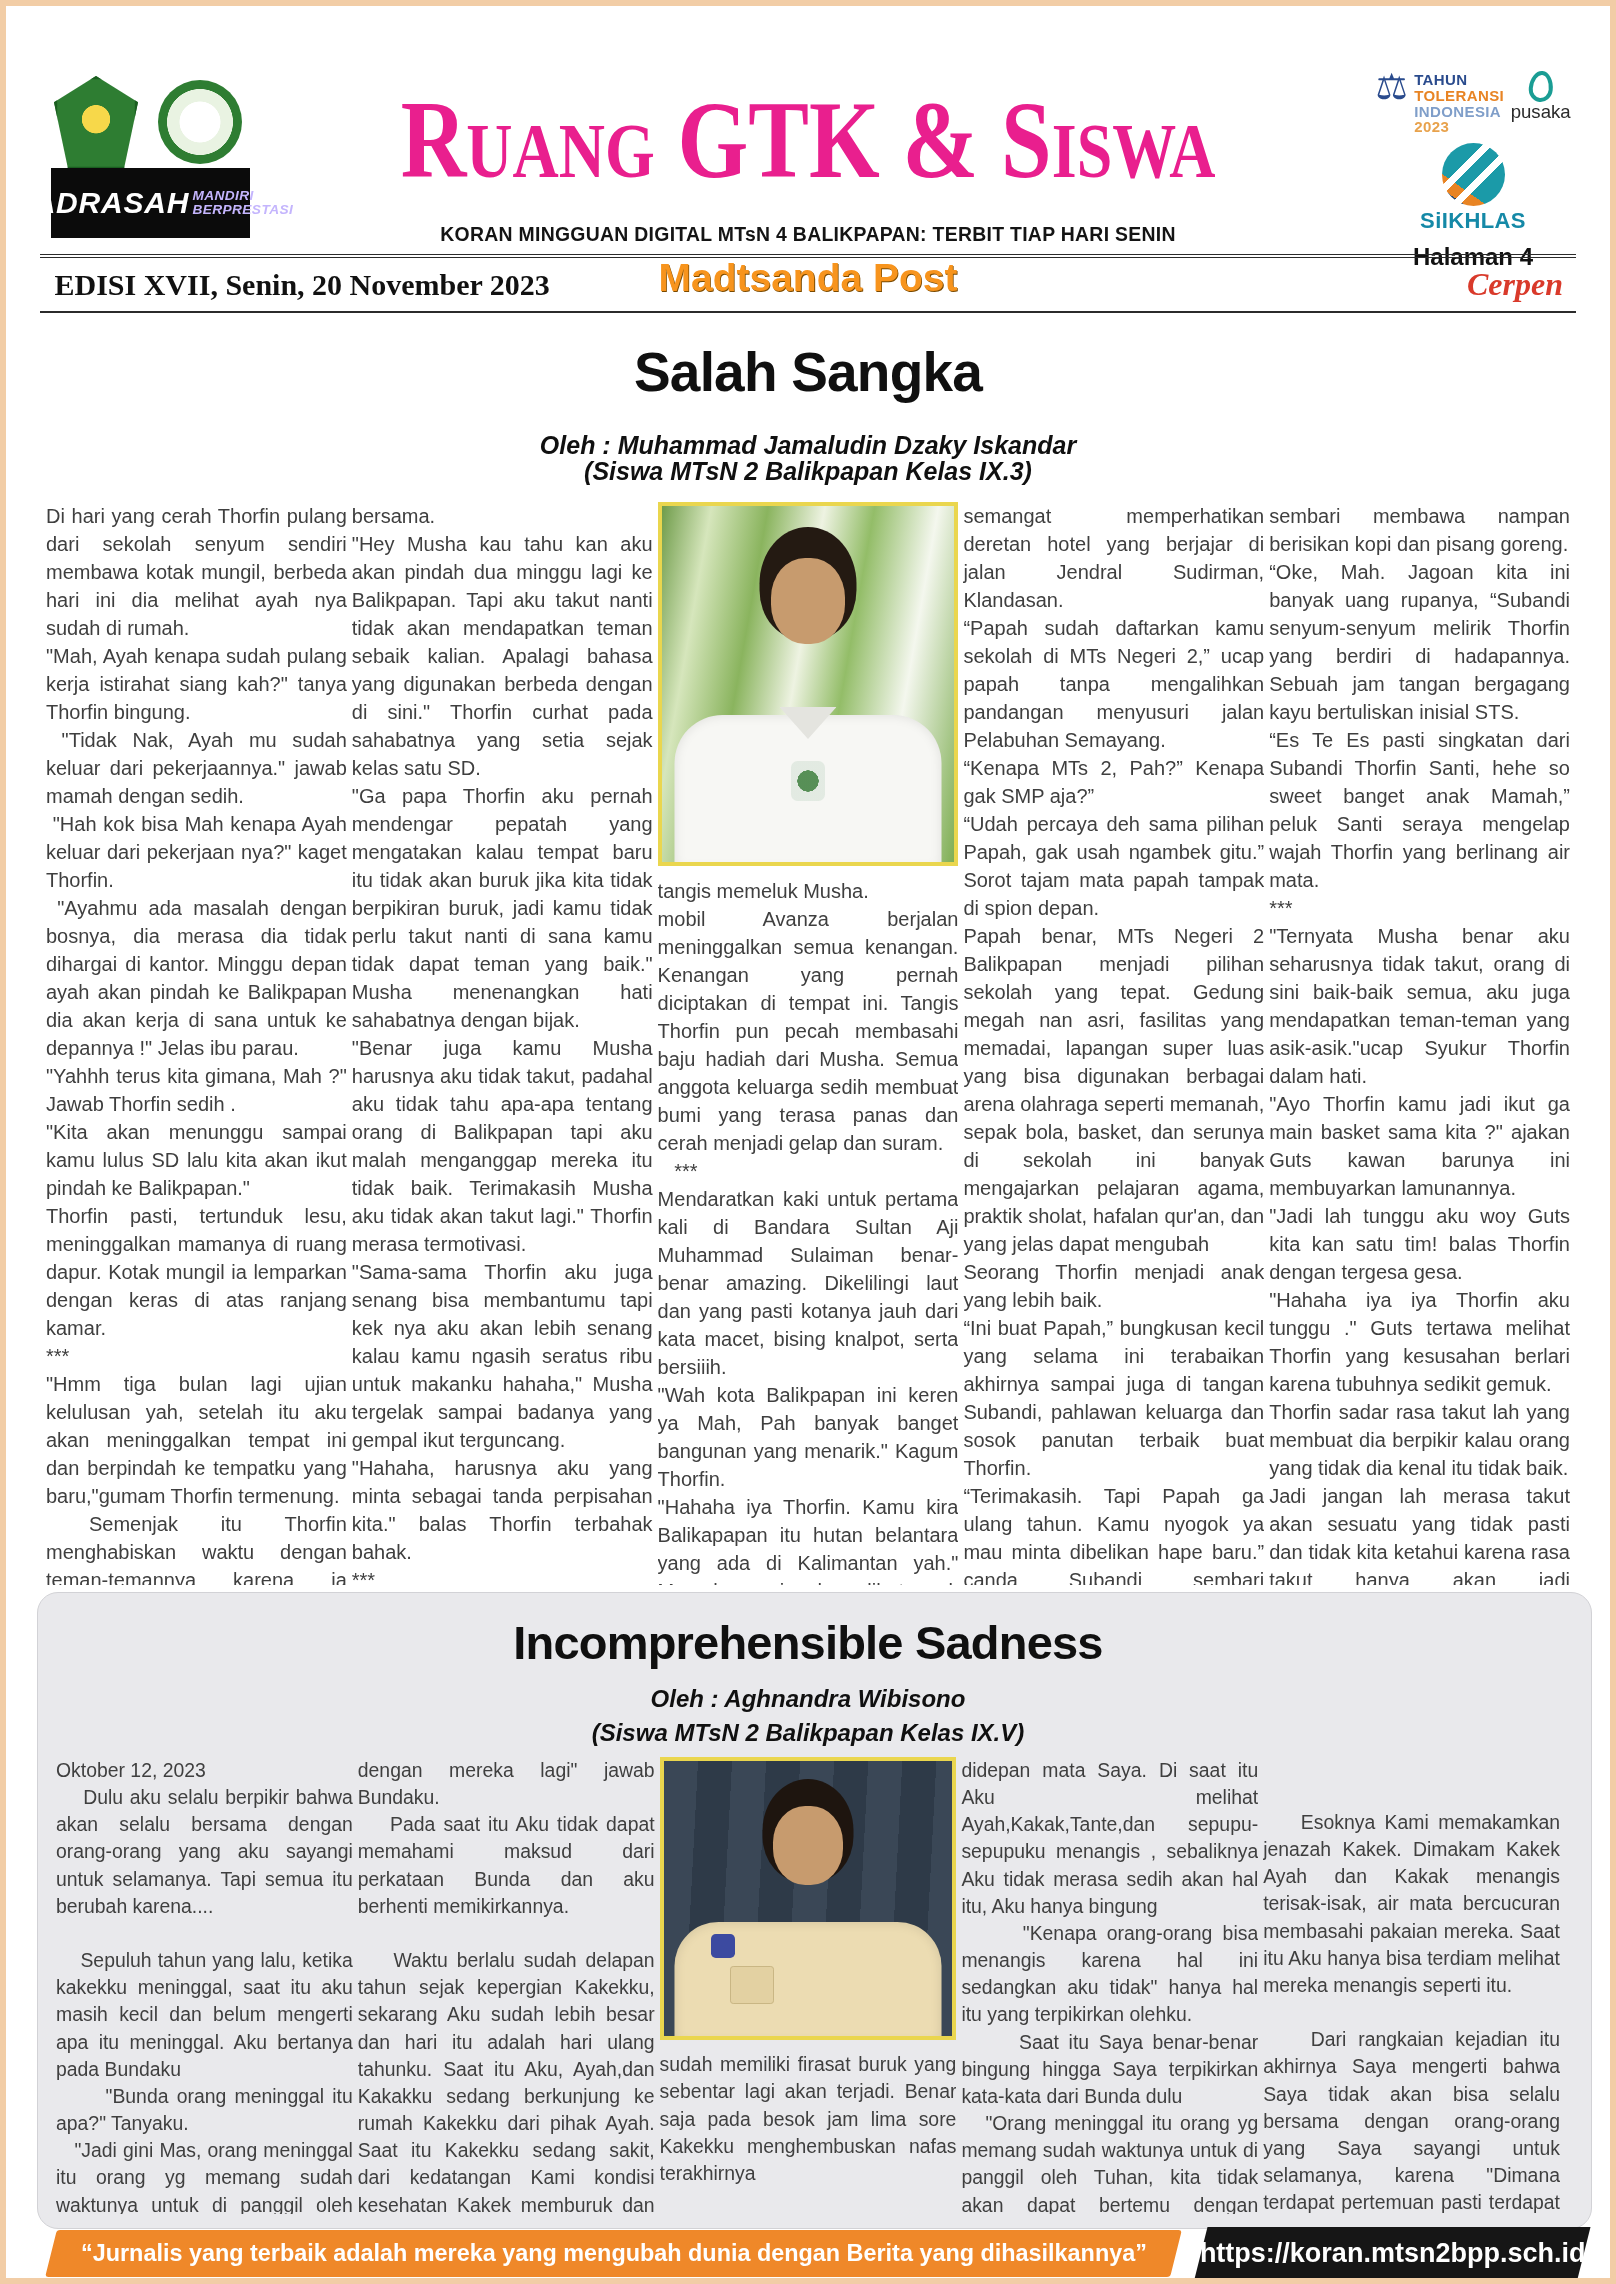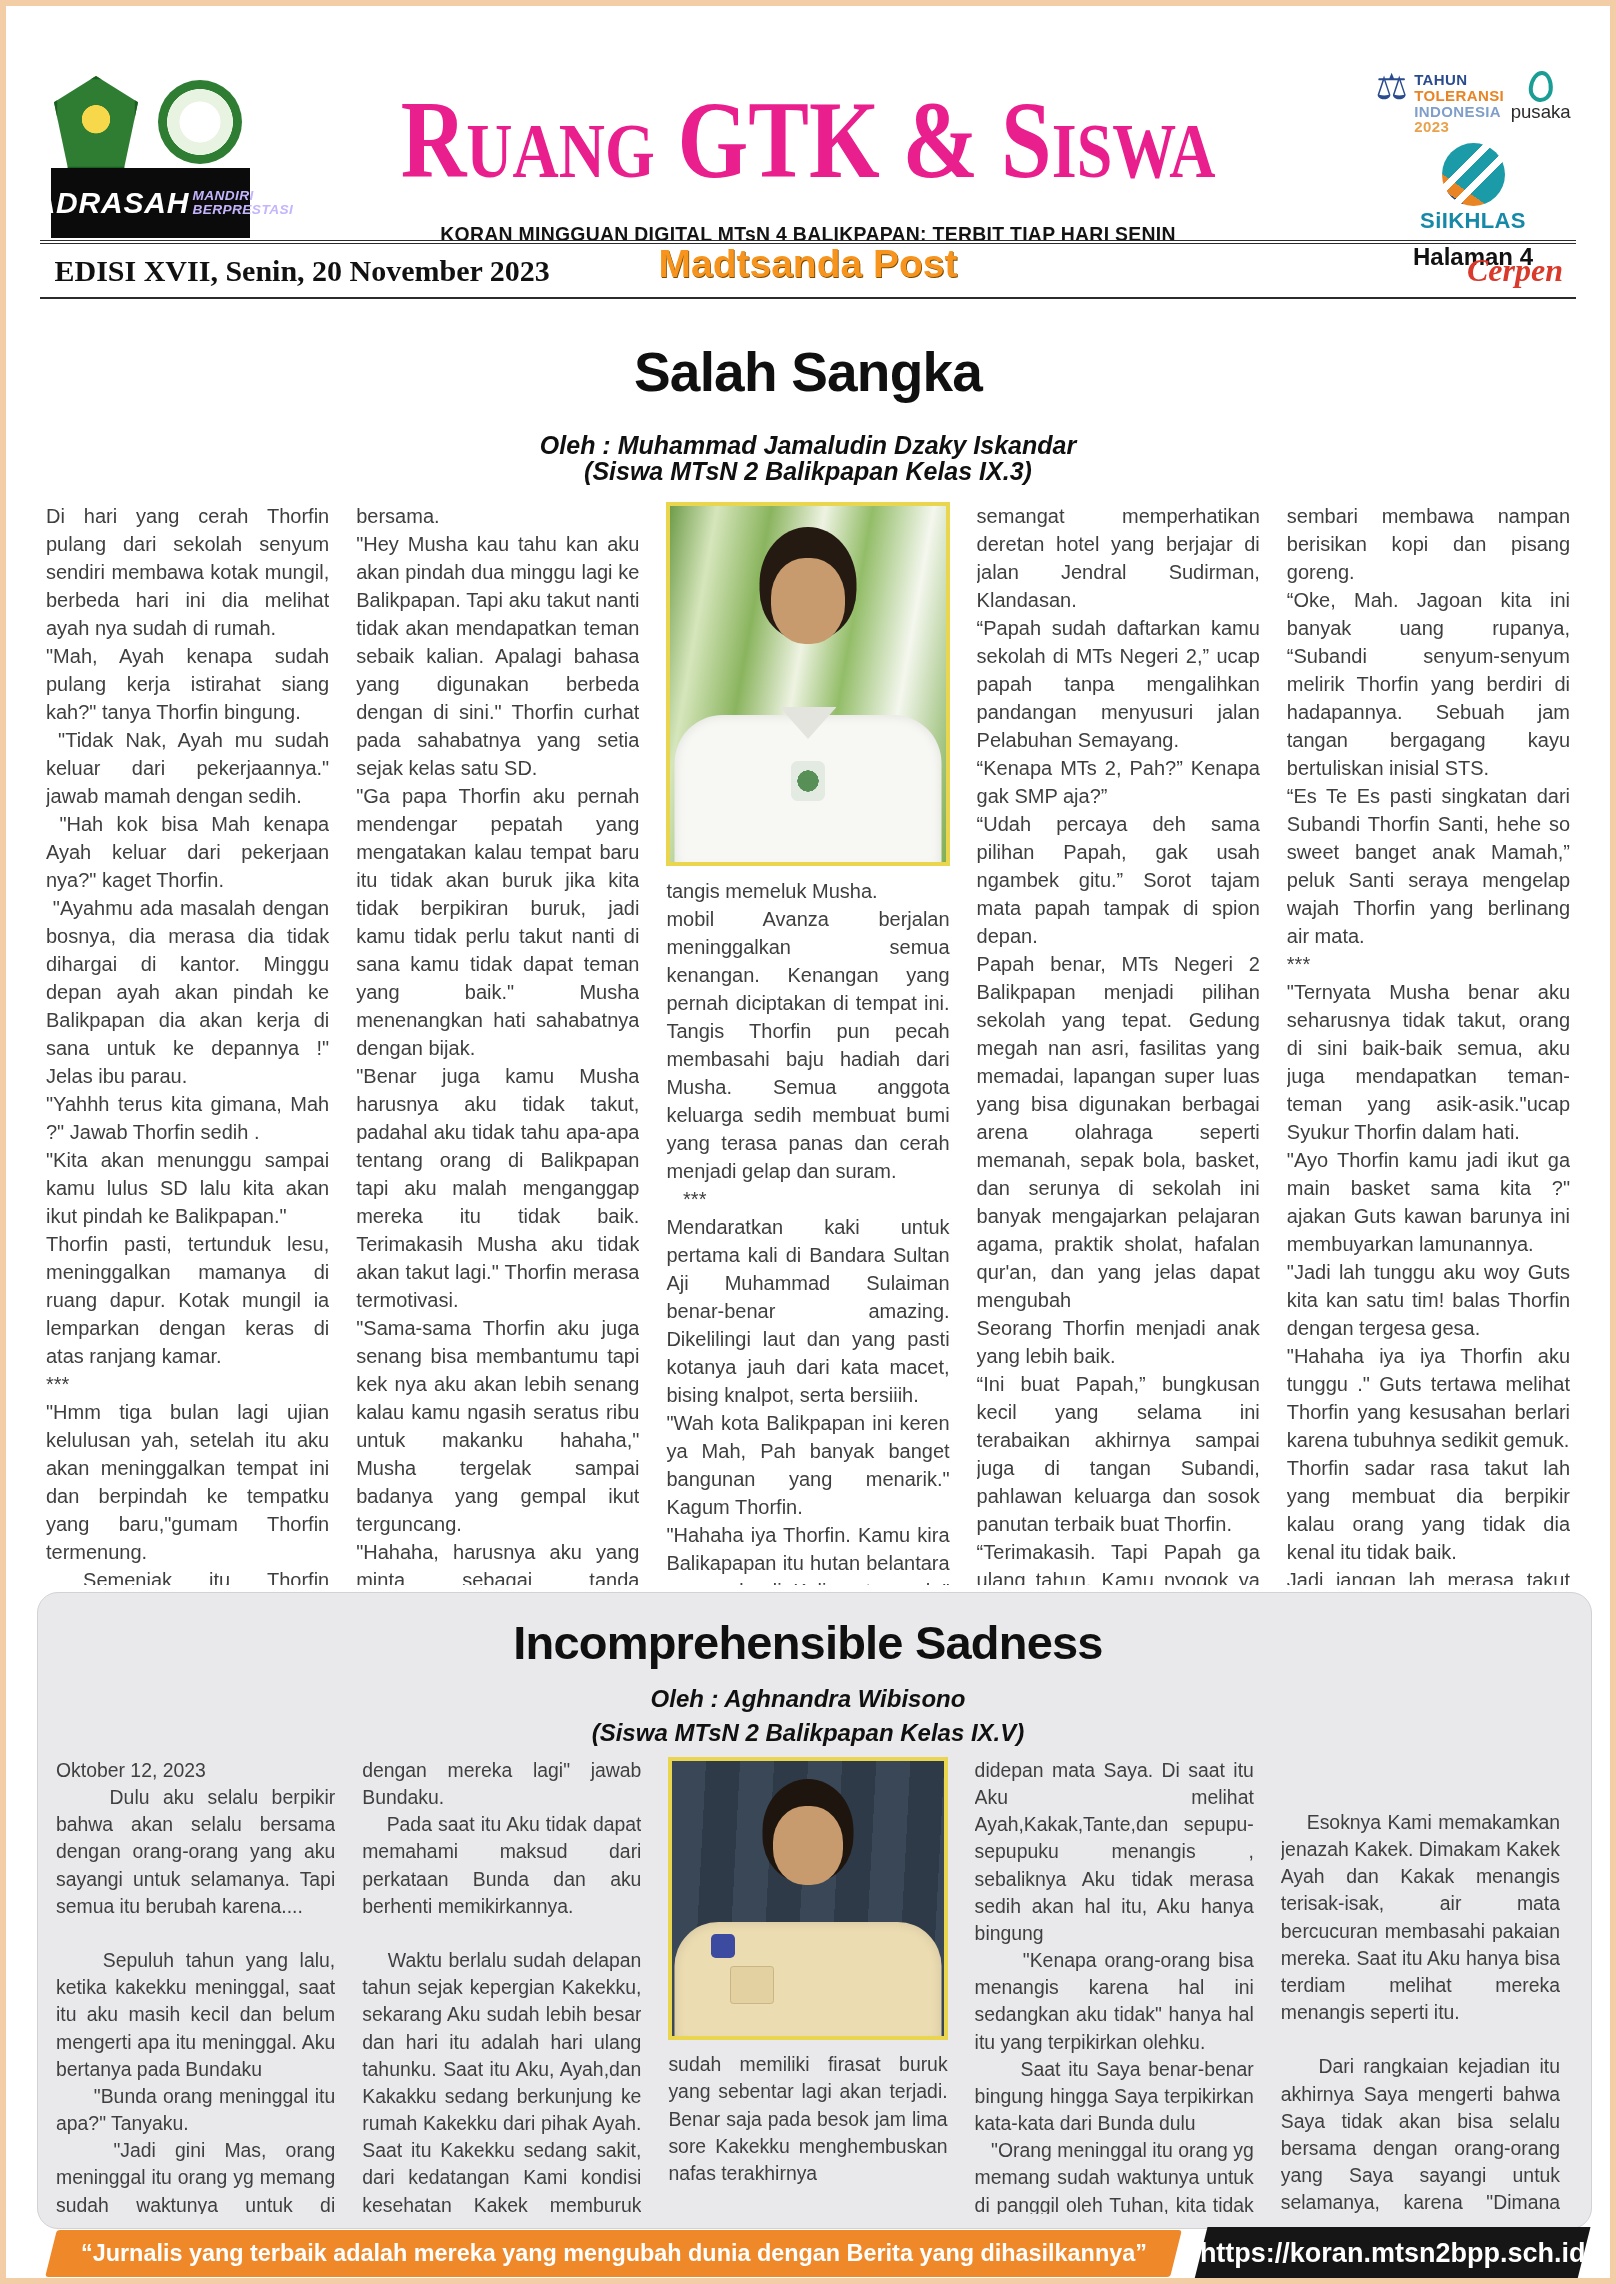--- a/index.html
+++ b/index.html
@@ -33,35 +33,35 @@
      transform:rotate(6deg);box-sizing:border-box;}
   .pusaka-label{font-size:18.6px;color:#2b2b2b;line-height:1.1;}
   .siikhlas-circle{width:63px;height:63px;border-radius:50%;margin:8px auto 1.6px auto;
      background:
        linear-gradient(135deg,transparent 0 34%,#ffffff 34% 42%,transparent 42% 55%,#ffffff 55% 63%,transparent 63%),
        linear-gradient(215deg,transparent 0 70%,#e88424 70% 84%,#24476e 84%),
        #1b9aa8;}
   .siikhlas-label{font-size:22px;font-weight:900;color:#1589a7;letter-spacing:0.4px;}
   .halaman{margin-top:9.7px;font-size:24px;font-weight:bold;color:#111;}
   
-  .edition-bar{position:absolute;left:34px;right:34px;top:234px;height:53px;
+  .edition-bar{position:absolute;left:34px;right:34px;top:248px;height:53px;
      border-top:4px double #2b2b2b;border-bottom:2.4px solid #2b2b2b;
      display:flex;align-items:center;}
   .edition-text{font-family:"Liberation Serif",serif;font-weight:bold;font-size:30px;color:#111;padding-left:14.5px;}
   .brand-wrap{position:absolute;left:50%;transform:translateX(-50%);top:0;}
   .brand-smudge{width:121px;height:5.7px;background:#1a1a1a;margin:3.2px auto 0 auto;}
   .brand-name{font-size:39px;font-weight:900;color:#f7941d;line-height:1.0;
      text-shadow:0.8px 0.8px 0 #7a4a00;} 
   .rubric{position:absolute;right:13px;top:8px;font-family:"Liberation Serif",serif;
      font-style:italic;font-weight:bold;font-size:32px;color:#d93a2b;}
   
   .a-title{position:absolute;left:0;right:0;text-align:center;font-weight:900;color:#101010;
      letter-spacing:-0.8px;line-height:1;}
   .a-byline{position:absolute;left:0;right:0;text-align:center;font-weight:bold;font-style:italic;color:#101010;}
-  .cols{position:absolute;display:flex;gap:27px;}
+  .cols{position:absolute;display:flex;gap:5px;}
   .col{flex:1 1 0;overflow:hidden;font-size:20px;line-height:1.4;}
   .col .para{margin:0;text-align:justify;}
   
   .a1-title{top:339px;font-size:55px;}
   .a1-by1{top:425px;font-size:25px;}
   .a1-by2{top:451px;font-size:25px;}
   .a1-cols{left:40px;right:40px;top:496px;height:1083px;}
   
   .photo1{position:relative;width:100%;height:364px;border:4px solid #ead64e;box-sizing:border-box;overflow:hidden;margin-bottom:11.3px;
      background:linear-gradient(100deg,#6f9c4a 0%,#d6e6bc 14%,#8ab45e 30%,#eef3e2 46%,#93bd68 60%,#f4f7ee 78%,#7fae54 100%);}

